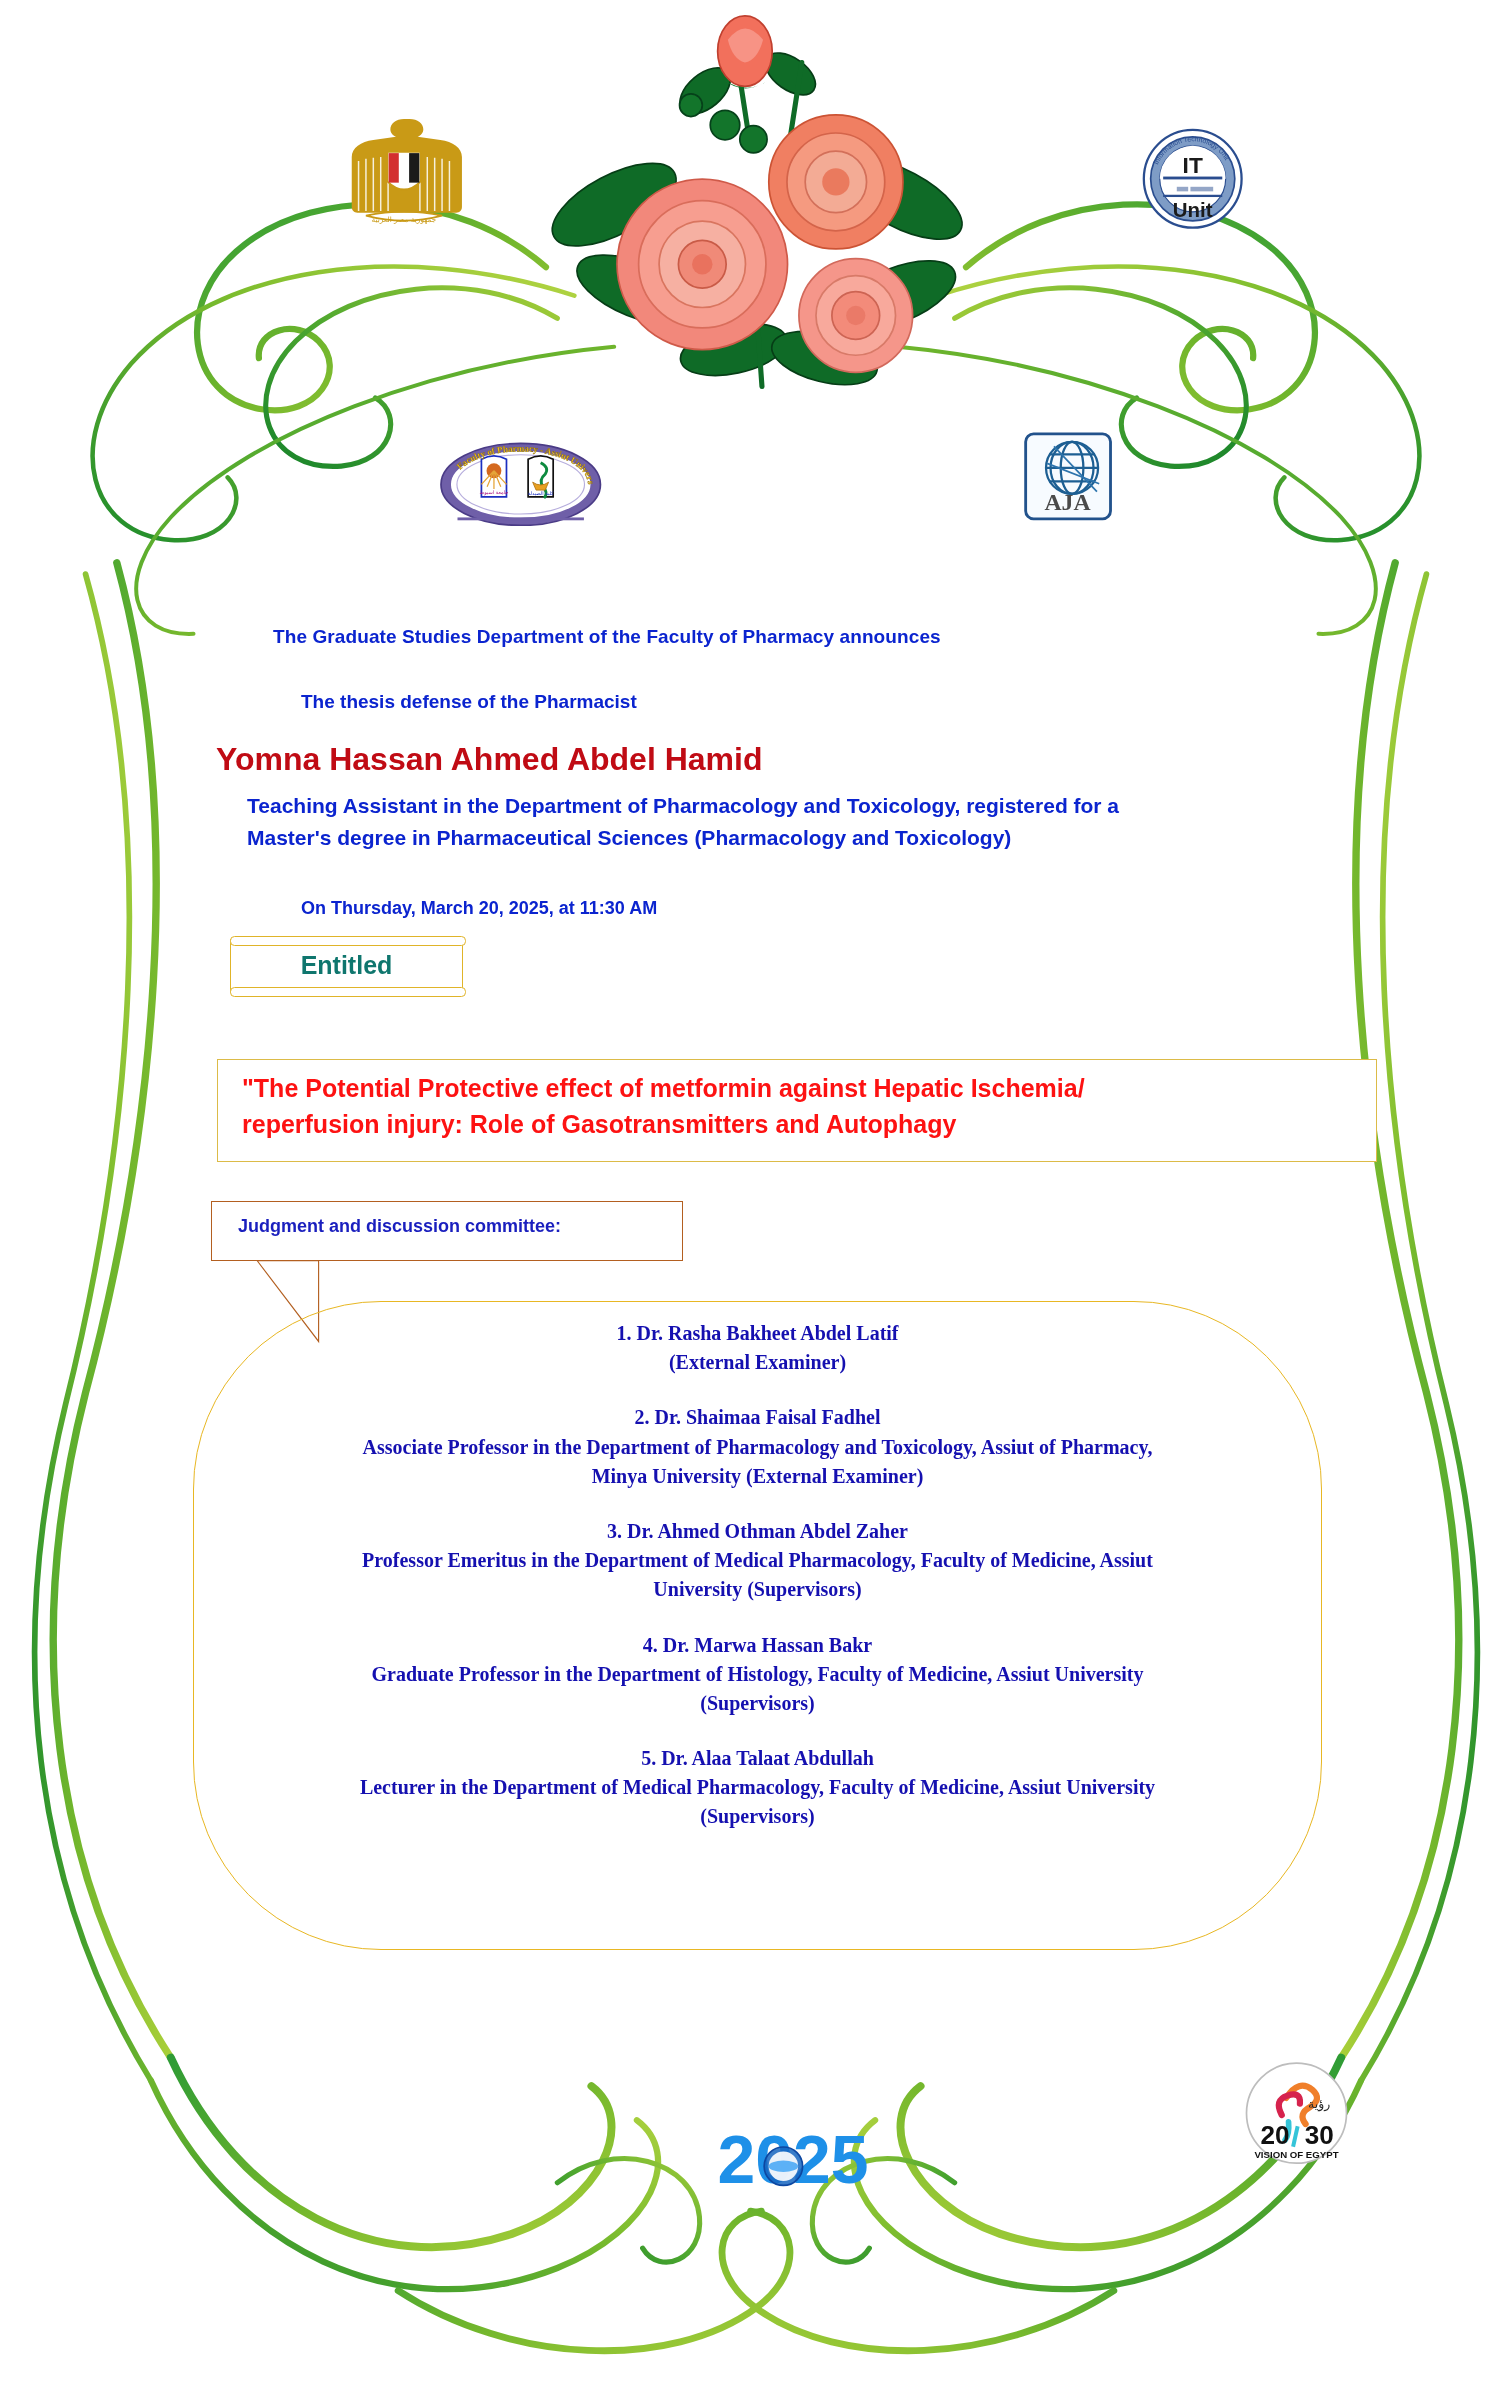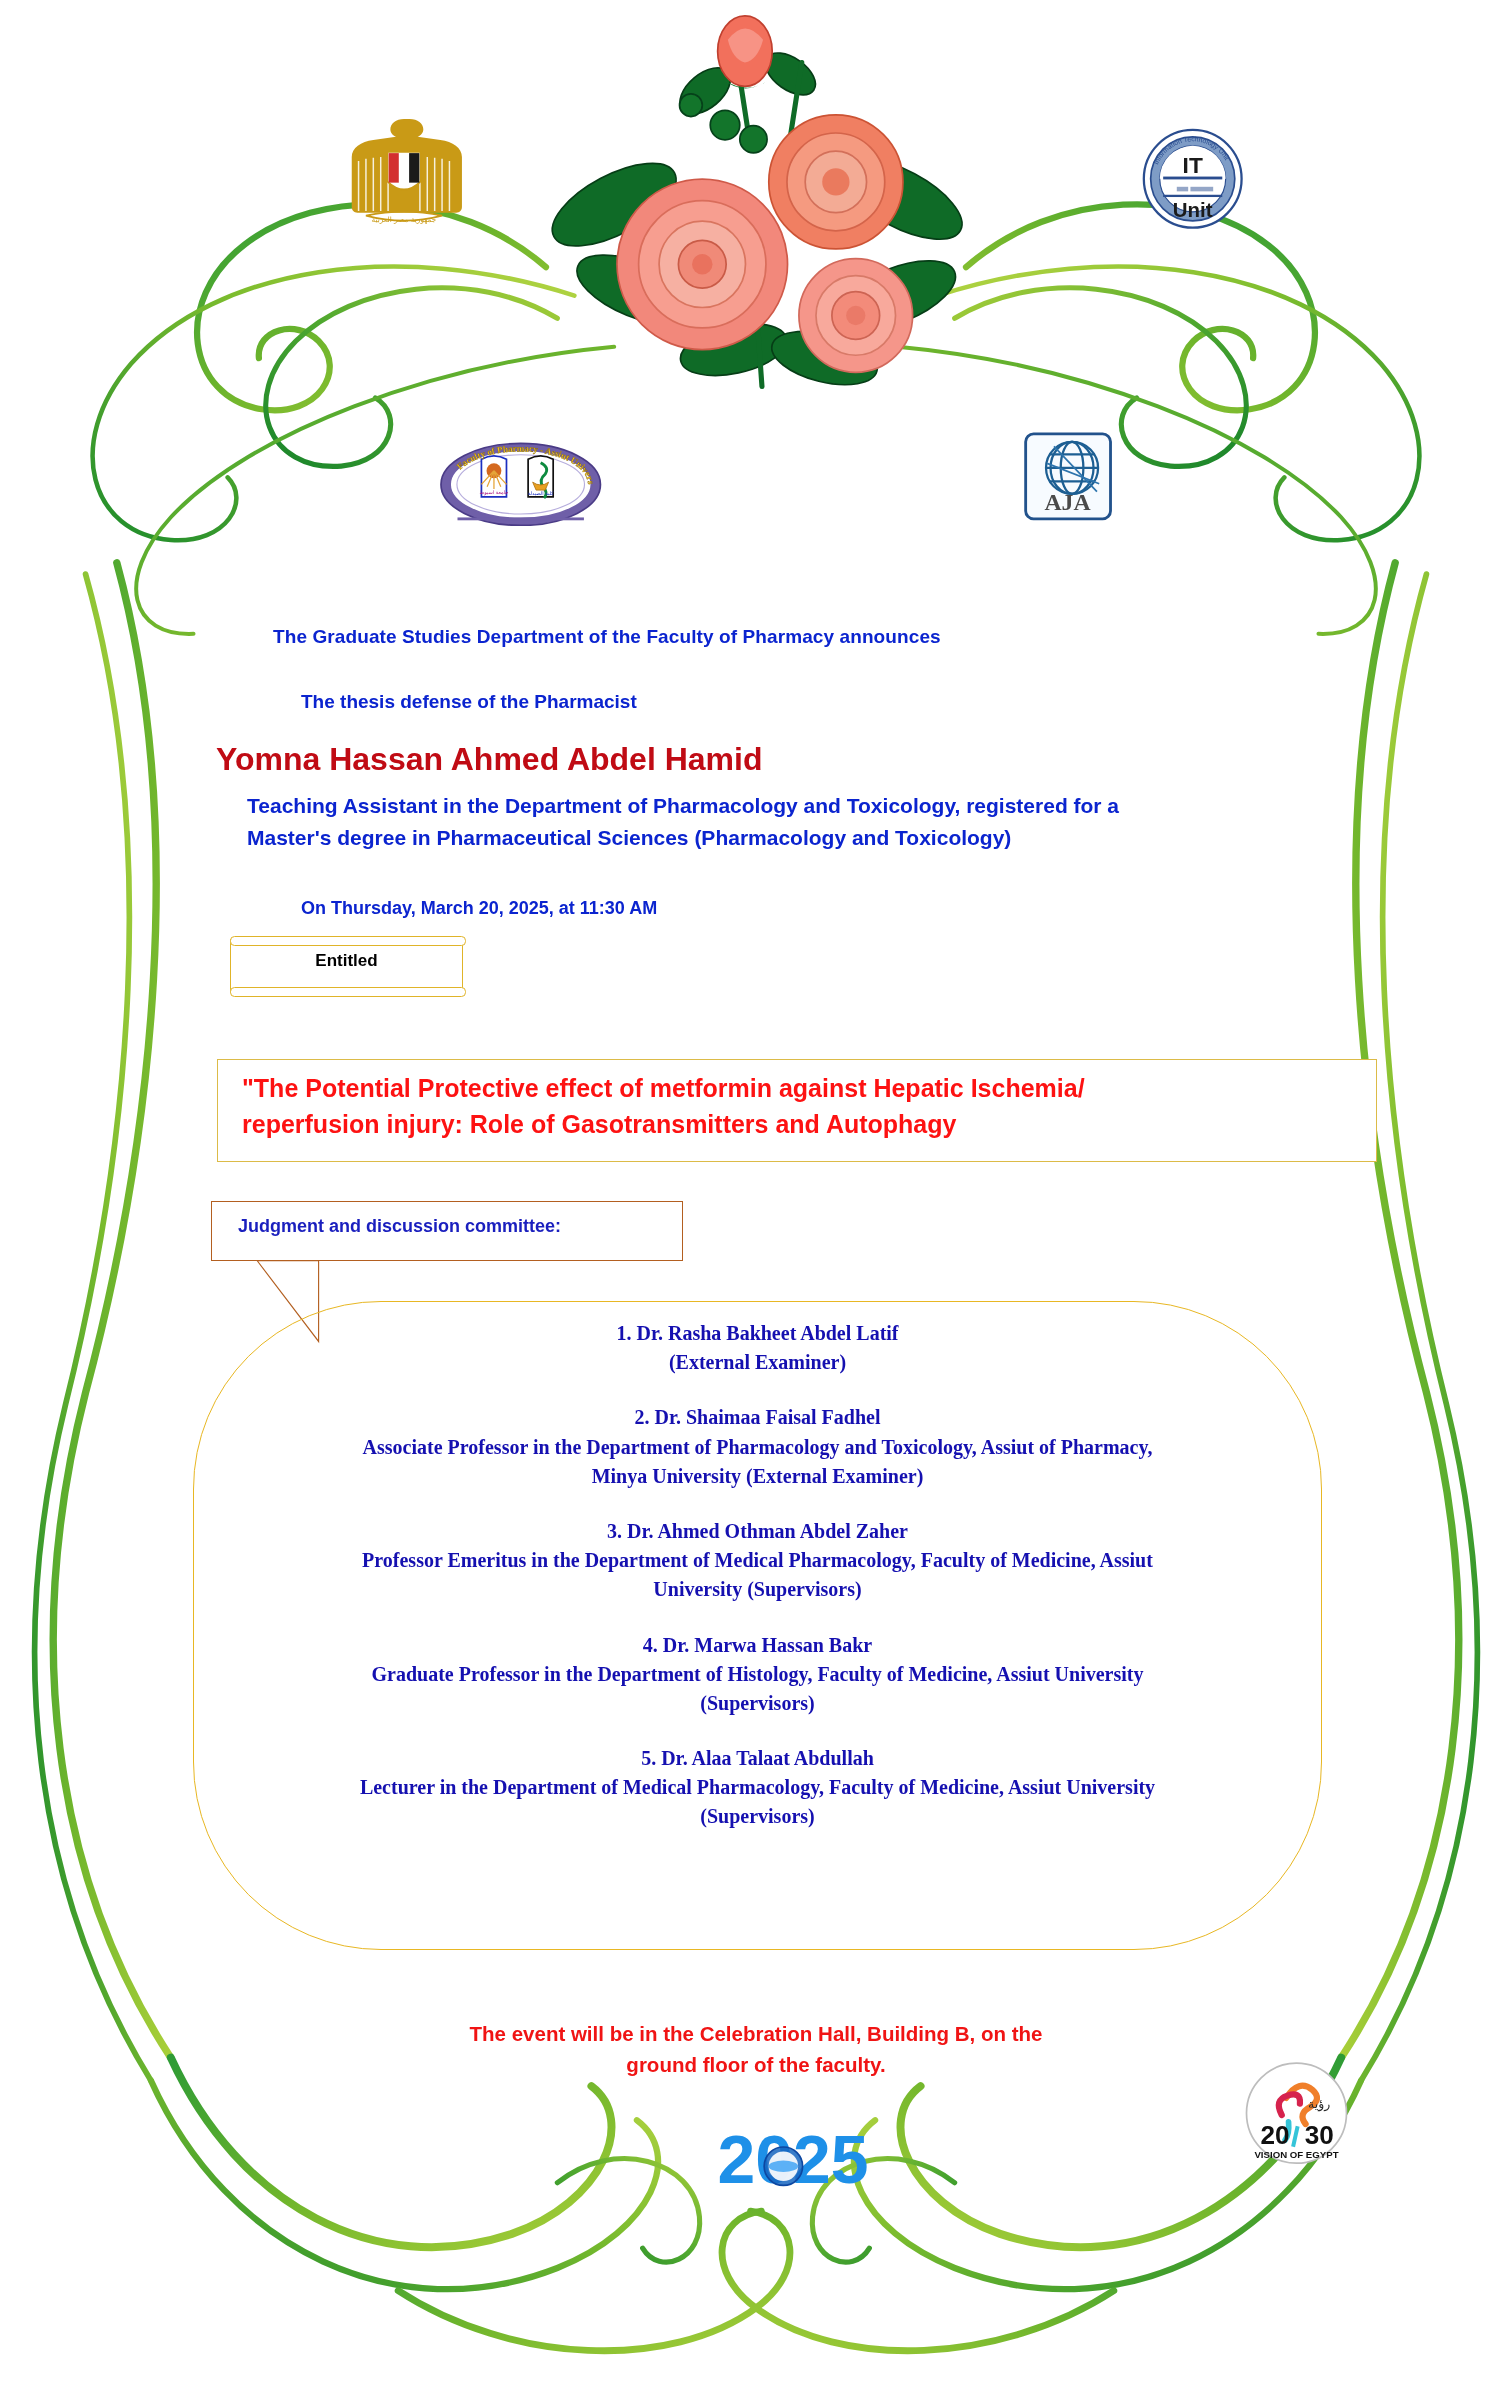--- a/index.html
+++ b/index.html
@@ -119,23 +119,23 @@
     background: #ffffff;
   }
   .entitled-box::before { top: -4.5px; }
   .entitled-box::after  { bottom: -4.5px; }
 
   .entitled-label {
     position: absolute;
     left: 0; right: 0;
     top: 11.4px;
     text-align: center;
-    font-size: 17px;
-    font-weight: bold;
-    color: #000000;
+    font-size: 25px;
+    font-weight: bold;
+    color: #0f766e;
     z-index: 3;
   }
 
   
   .thesis-box {
     position: absolute;
     left: 217px;
     top: 1059px;
     width: 1160px;
     height: 103px;
@@ -486,24 +486,20 @@
     </div>
 
     <div class="member">
       <div class="m-name">5. Dr. Alaa Talaat Abdullah</div>
       <div class="m-desc">Lecturer in the Department of Medical Pharmacology, Faculty of Medicine, Assiut University</div>
       <div class="m-desc">(Supervisors)</div>
     </div>
 
   </div>
 
-  <div class="venue">
-    <div>The event will be in the Celebration Hall, Building B, on the</div>
-    <div>ground floor of the faculty.</div>
-  </div>
 
   <div class="logo logo-2025">
     <svg viewBox="0 0 330 175" width="188" height="99">
       <text x="165" y="140" text-anchor="middle" font-size="120" font-weight="bold" fill="#1e90e8" font-family="'Liberation Sans', sans-serif">2025</text>
       <circle cx="148" cy="110" r="34" fill="#1565c0" opacity=".85"></circle>
       <circle cx="148" cy="110" r="26" fill="#ffffff" opacity=".9"></circle>
       <ellipse cx="148" cy="110" rx="26" ry="10" fill="#2196f3" opacity=".7"></ellipse>
       <circle cx="148" cy="110" r="34" fill="none" stroke="#0d47a1" stroke-width="3"></circle>
     </svg>
   </div>

